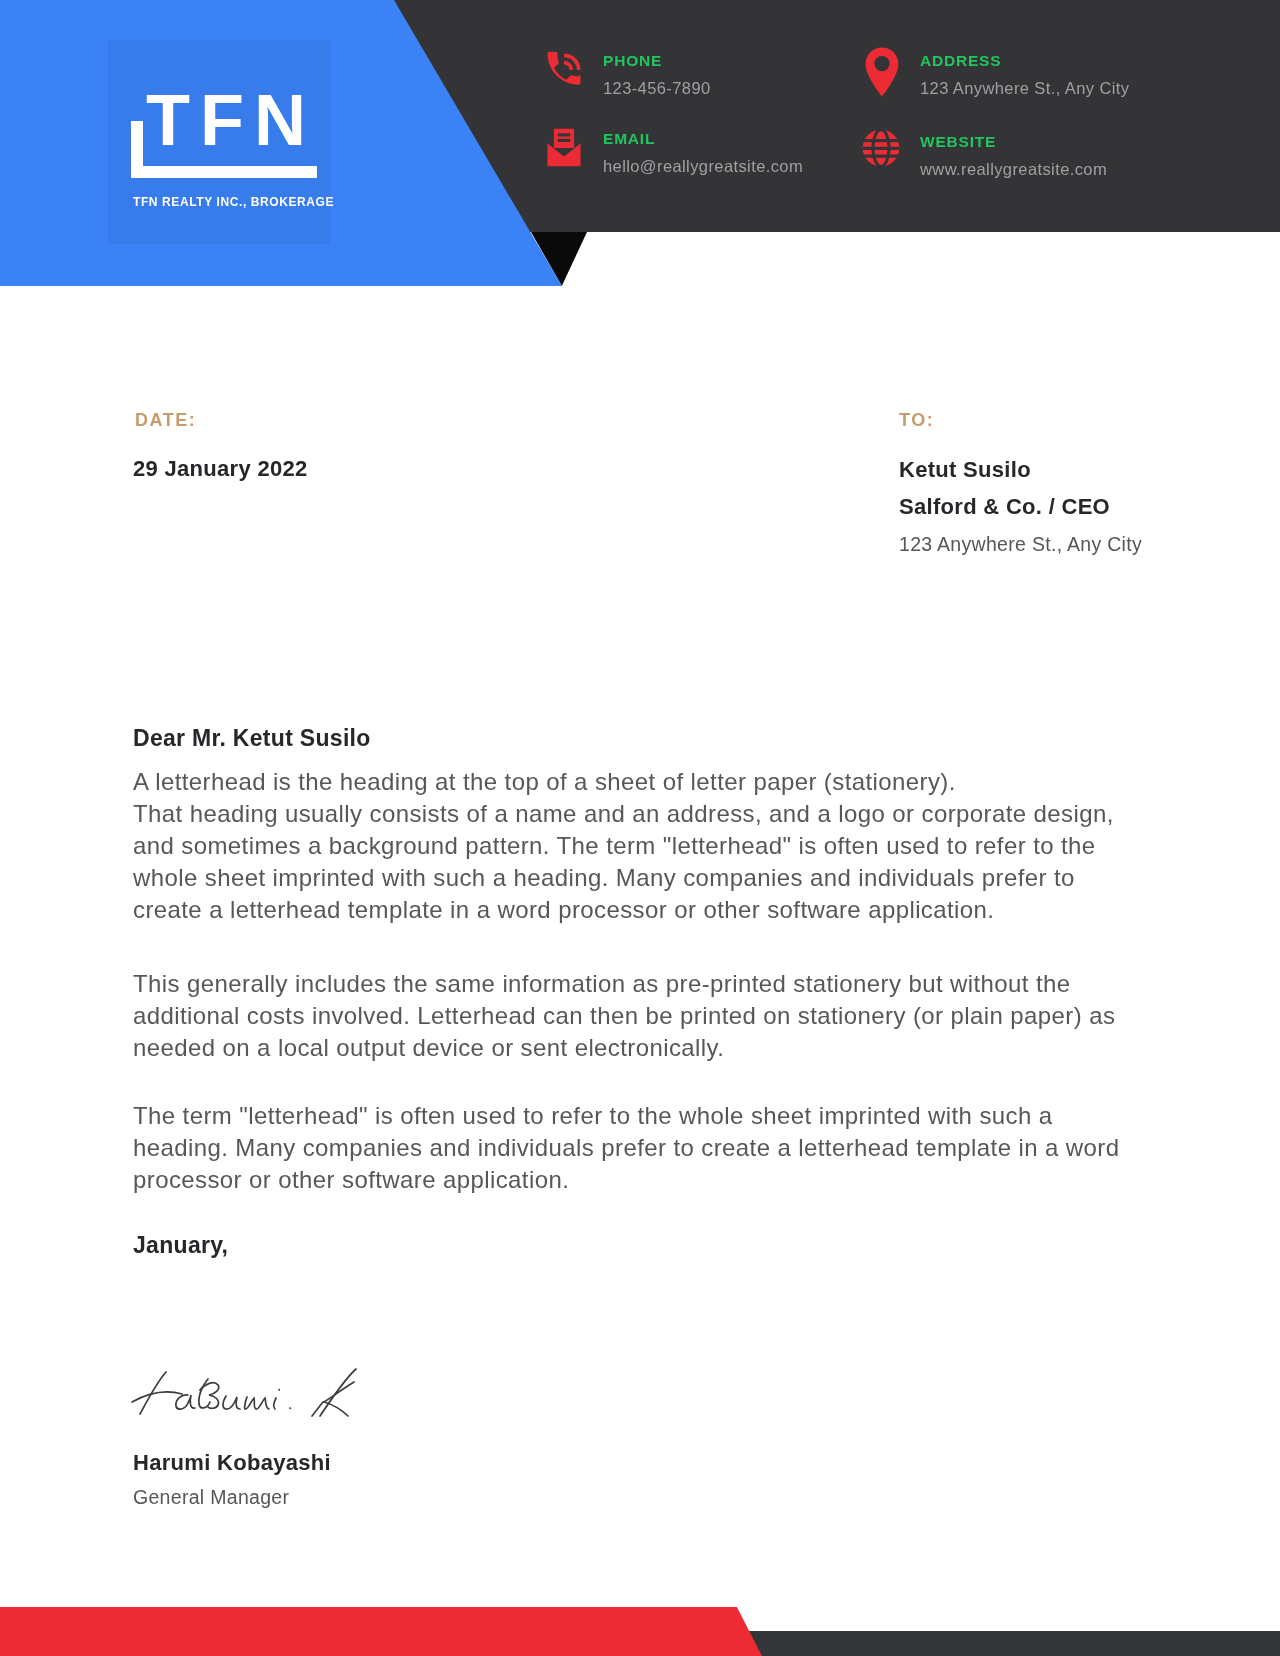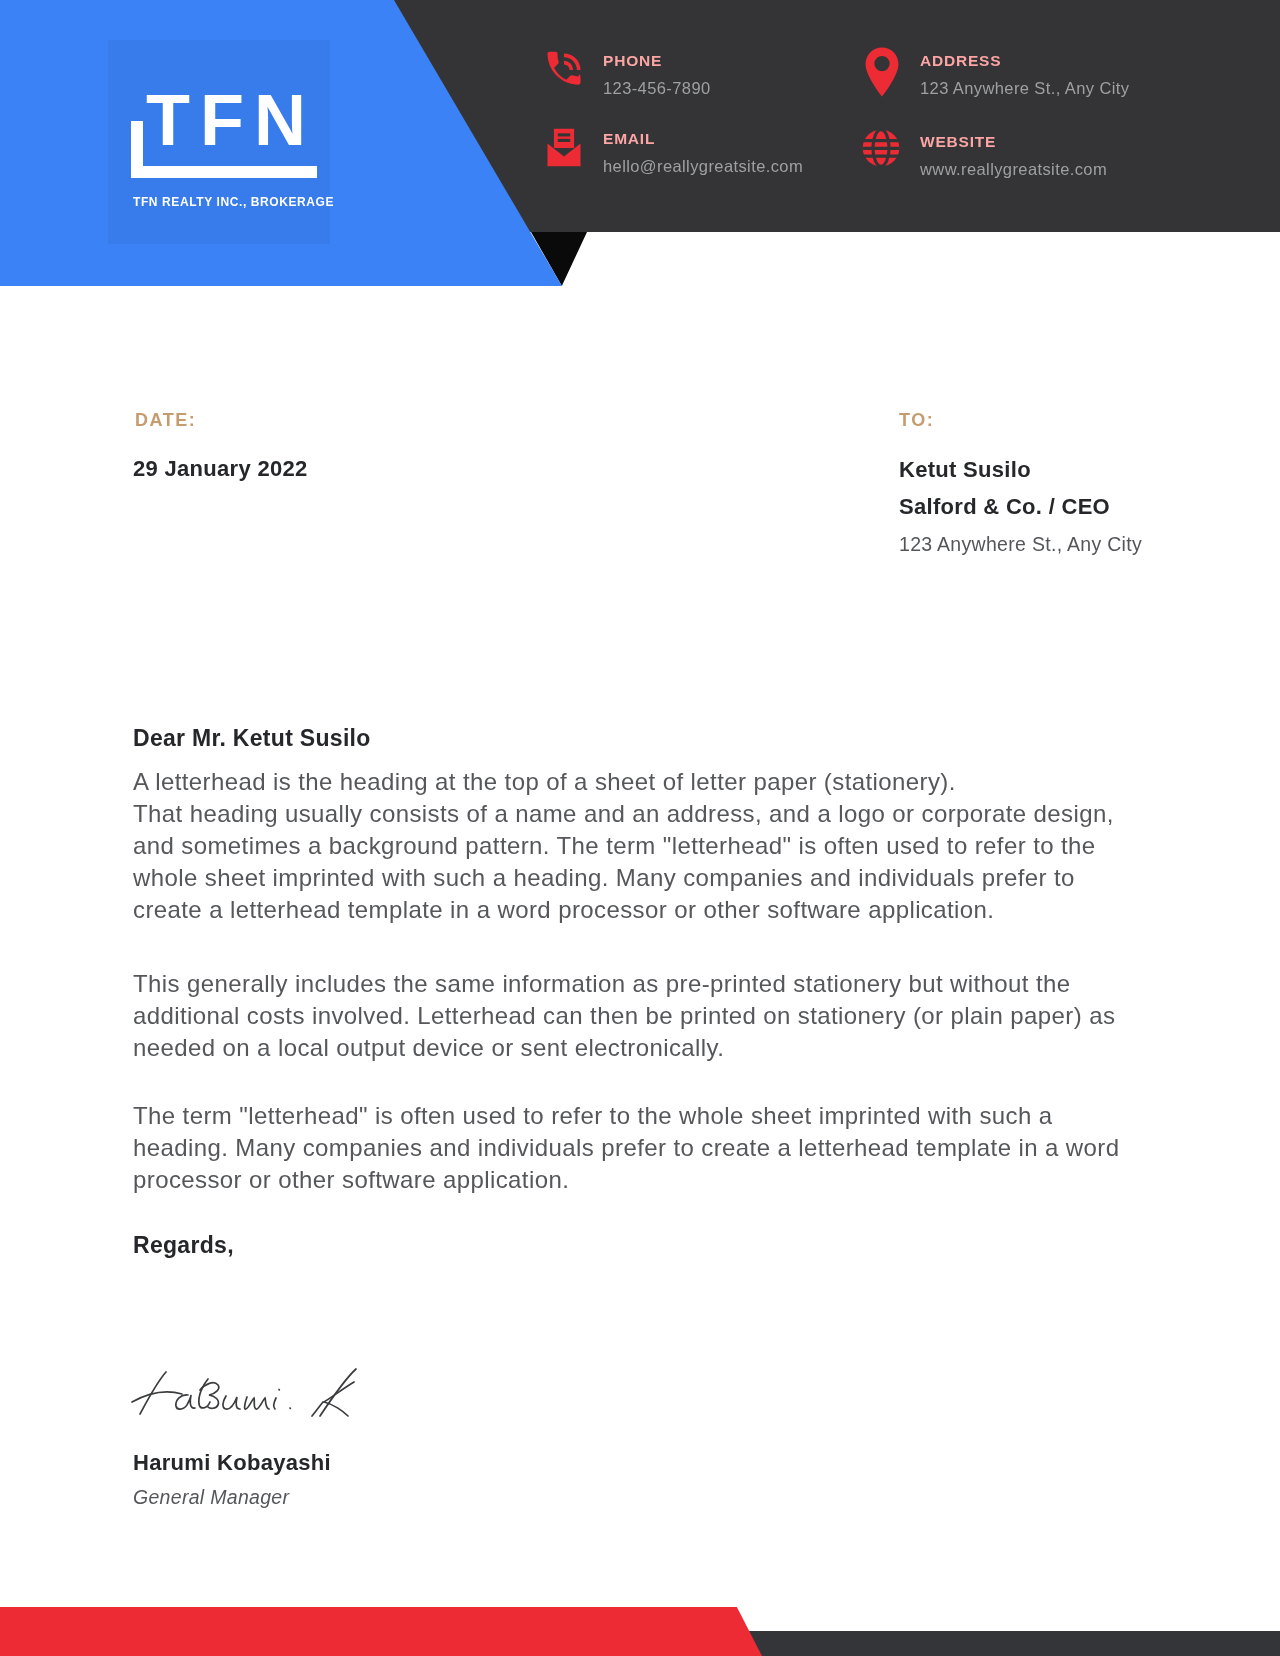--- a/index.html
+++ b/index.html
@@ -52,21 +52,21 @@
   .logo-tagline {
     position: absolute; left: 133px; top: 195px;
     font-size: 12px; font-weight: 700; letter-spacing: 0.6px;
     color: #ffffff; white-space: nowrap;
   }
 
   .citem { position: absolute; display: flex; gap: 17px; align-items: flex-start; }
   .citem svg { flex: 0 0 auto; }
   .clabel {
     font-size: 15.5px; font-weight: 700; letter-spacing: 0.8px;
-    color: #fca5a5; white-space: nowrap;
+    color: #22c55e; white-space: nowrap;
   }
   .cvalue {
     margin-top: 9px; font-size: 16.5px; letter-spacing: 0.4px;
     color: #9fa0a2; white-space: nowrap;
   }
   .citem-phone   { left: 542px; top: 48px; }
   .citem-email   { left: 542px; top: 126px; }
   .citem-address { left: 861px; top: 45px; }
   .citem-website { left: 859px; top: 126px; }
   .ctext { padding-top: 4px; }
@@ -111,21 +111,21 @@
     position: absolute; left: 133px; top: 1232px;
     font-size: 23px; font-weight: 700; color: #26272a; letter-spacing: 0.3px;
   }
   .signature-svg { position: absolute; left: 130px; top: 1364px; }
   .sig-name {
     position: absolute; left: 133px; top: 1450px;
     font-size: 22px; font-weight: 700; color: #26272a; letter-spacing: 0.3px;
   }
   .sig-role {
     position: absolute; left: 133px; top: 1486px;
-    font-size: 19.5px; color: #55565a; letter-spacing: 0.3px; font-style: italic;
+    font-size: 19.5px; color: #55565a; letter-spacing: 0.3px;
   }
 
   
   .footer-dark {
     position: absolute; left: 690px; top: 1631px;
     width: 590px; height: 25px; background: #343538;
   }
   .footer-red {
     position: absolute; left: 0; top: 1607px;
     width: 762px; height: 49px; background: #ec2b34;
@@ -215,21 +215,21 @@
 That heading usually consists of a name and an address, and a logo or corporate design,
 and sometimes a background pattern. The term "letterhead" is often used to refer to the
 whole sheet imprinted with such a heading. Many companies and individuals prefer to
 create a letterhead template in a word processor or other software application.</div>
   <div class="para para-2">This generally includes the same information as pre-printed stationery but without the
 additional costs involved. Letterhead can then be printed on stationery (or plain paper) as
 needed on a local output device or sent electronically.</div>
   <div class="para para-3">The term "letterhead" is often used to refer to the whole sheet imprinted with such a
 heading. Many companies and individuals prefer to create a letterhead template in a word
 processor or other software application.</div>
-  <div class="closing">Regards,</div>
+  <div class="closing">January,</div>
 
   <svg class="signature-svg" width="270" height="62" viewBox="0 0 270 62">
     <g fill="none" stroke="#3b3c3e" stroke-width="1.7" stroke-linecap="round">
       <path d="M10,50 C17,37 27,18 36,8"></path>
       <path d="M2,38 C20,28 38,26 52,30"></path>
       <path d="M58,31 C51,30 45,36 46,42 C47,47 55,46 58,39 C60,35 61,32 61,31 C60,36 59,45 65,44"></path>
       <path d="M78,15 C72,22 68,32 69,40 C70,46 77,45 80,38"></path>
       <path d="M70,26 C75,20 84,16 88,21 C91,25 85,30 79,31 C85,32 90,36 88,41 C86,45 80,45 78,43"></path>
       <path d="M96,32 C93,37 91,44 96,45 C101,46 105,38 107,33 C106,38 105,45 110,45"></path>
       <path d="M117,33 C115,38 114,45 115,45 C118,46 121,37 124,34 C125,37 123,44 126,45 C129,46 132,37 135,34 C136,37 135,44 139,45"></path>

